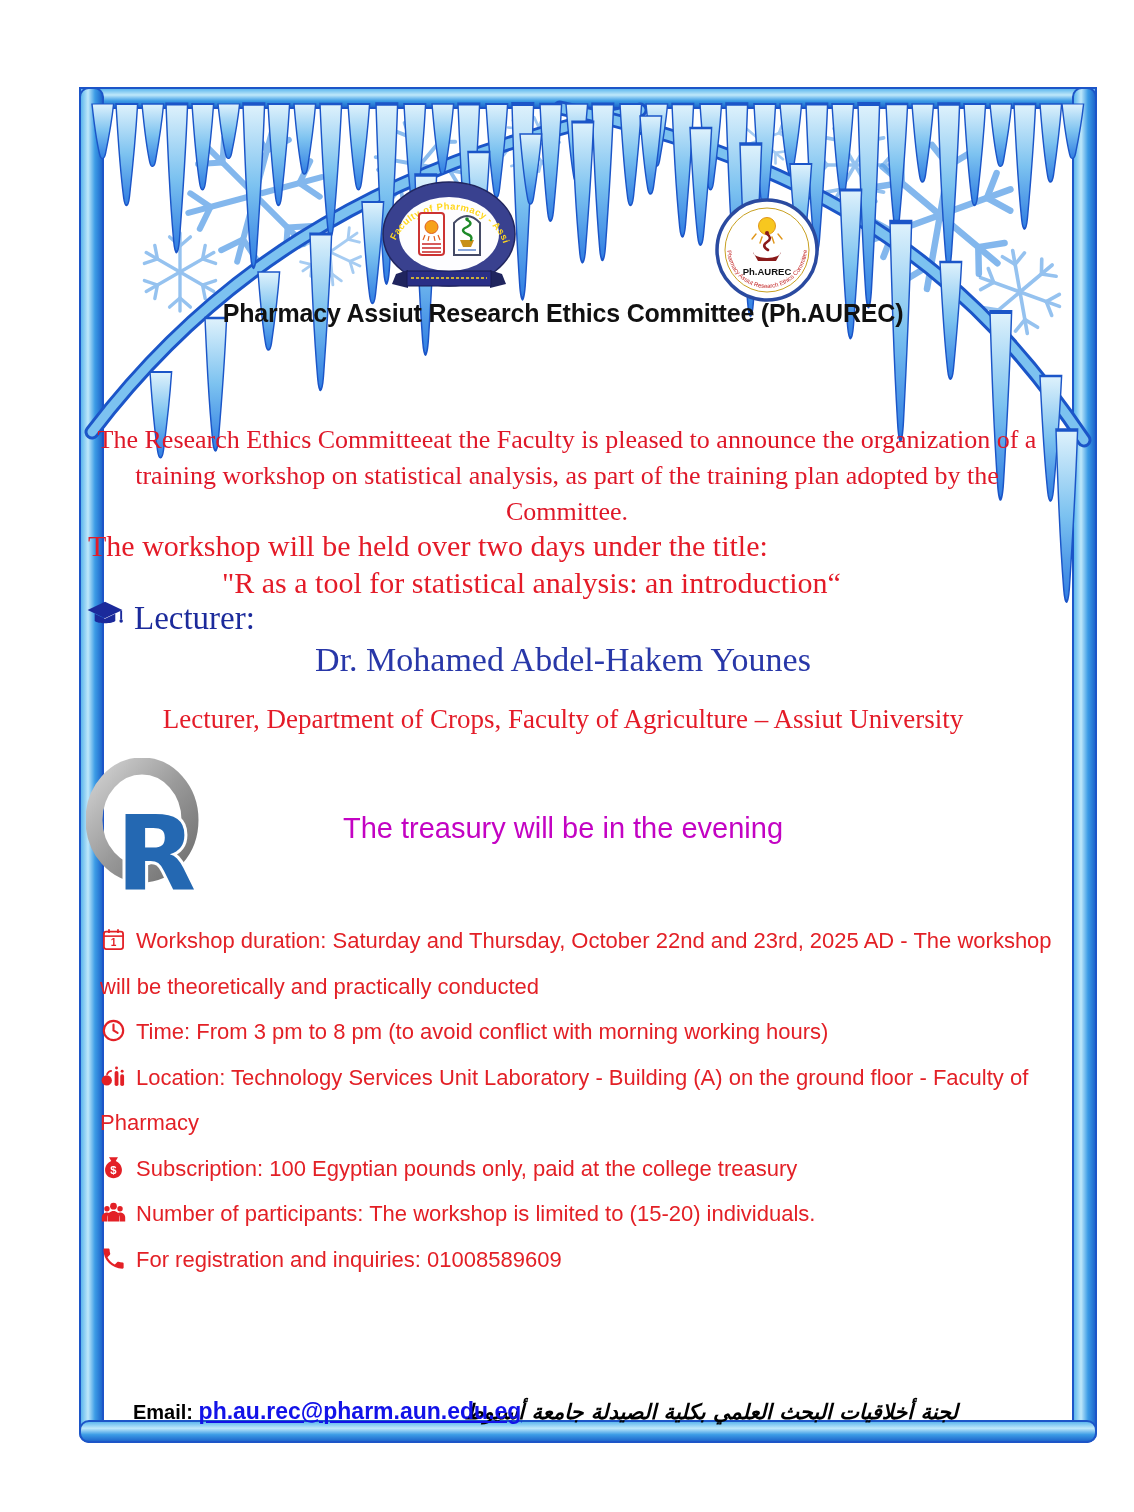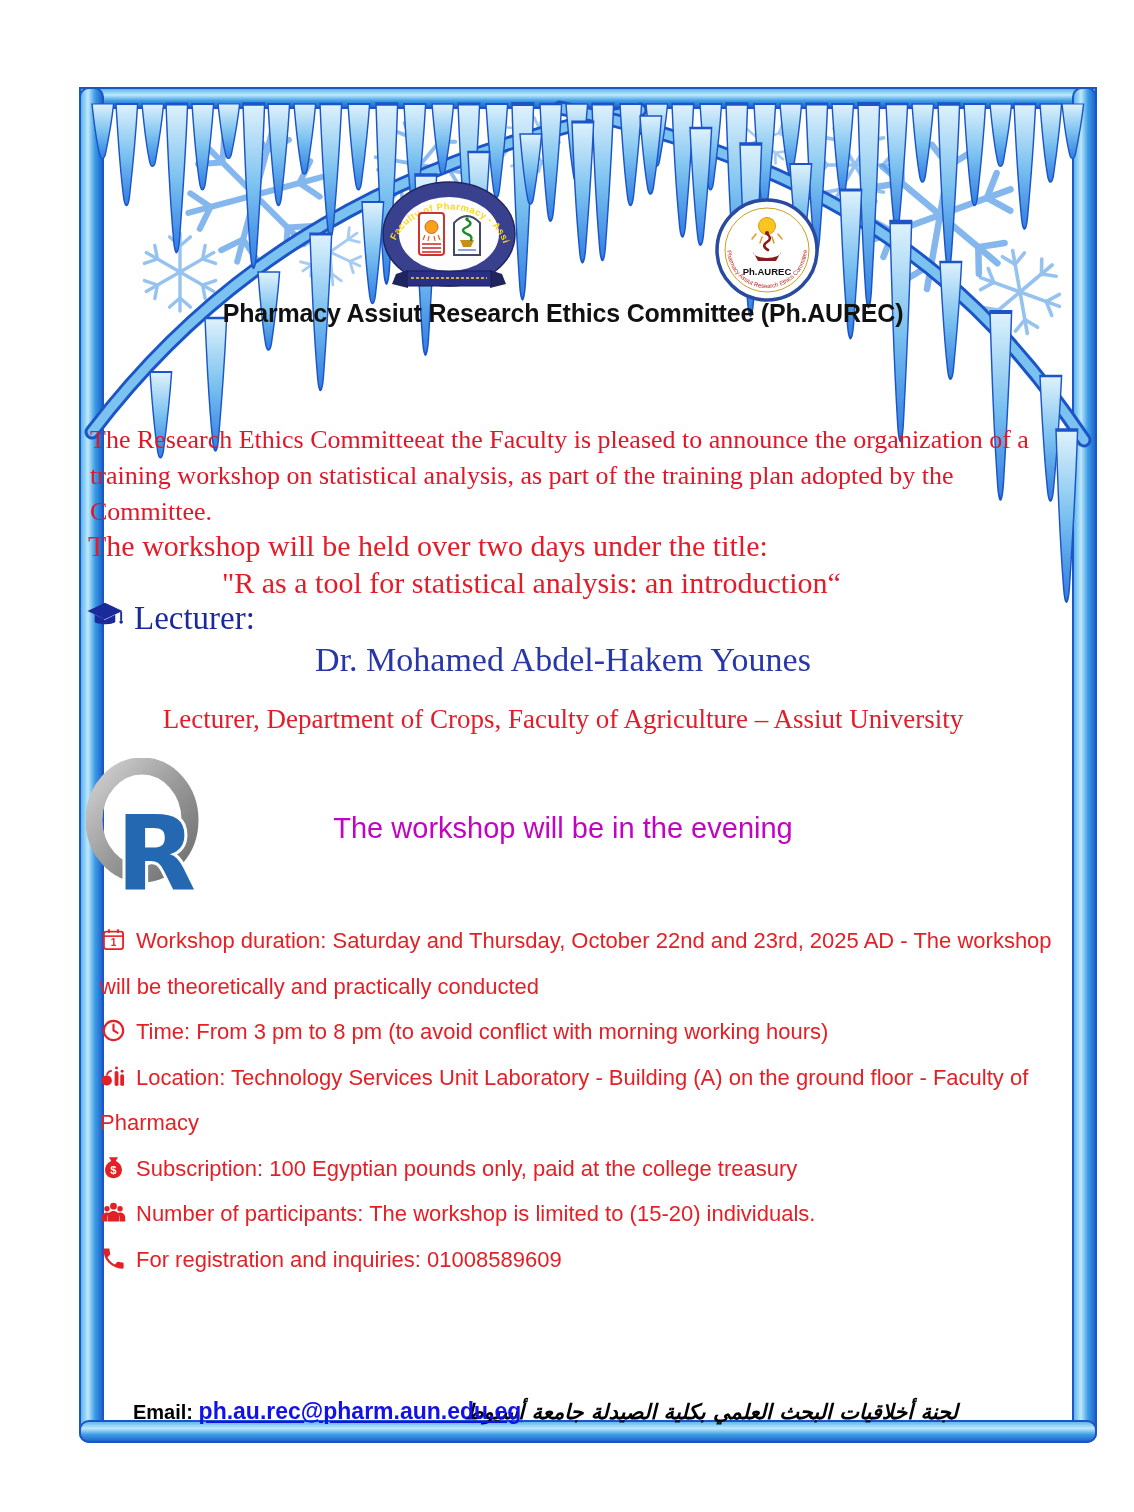--- a/index.html
+++ b/index.html
@@ -8,26 +8,26 @@
   .frame{position:absolute;left:0;top:0;pointer-events:none;}
   .abs{position:absolute;}
   .center{left:0;right:8px;text-align:center;}
   .serif{font-family:"Liberation Serif",serif;}
 
   .logo-left{left:378px;top:178px;width:142px;height:120px;}
   .logo-right{left:714px;top:196px;width:106px;height:108px;}
 
   .title{top:299px;font-size:25px;font-weight:bold;color:#111;letter-spacing:-0.2px;}
 
-  .announce{top:422px;left:90px;right:90px;text-align:left;font-size:26px;line-height:1.38;
+  .announce{top:422px;left:90px;right:90px;text-align:center;font-size:26px;line-height:1.38;
             color:#df1728;margin:0;}
   .days-line{top:529px;left:88px;font-size:30px;color:#e41b28;}
   .wtitle{top:566px;left:222px;font-size:30px;color:#e41b28;}
 
-  .lect-row{top:600px;left:86px;display:flex;align-items:flex-end;gap:10px;}
+  .lect-row{top:600px;left:86px;display:flex;align-items:flex-start;gap:10px;}
   .lect-label{font-size:33px;color:#1b2a9b;font-family:"Liberation Serif",serif;}
   .lect-name{top:641px;font-size:34px;color:#2837a8;}
   .lect-aff{top:704px;font-size:27px;color:#e41b28;}
 
   .rlogo{left:86px;top:758px;width:128px;height:142px;}
   .evening{top:812px;font-size:29px;color:#c303c3;font-weight:500;}
 
   .details{position:absolute;top:918px;left:100px;right:80px;}
   .detail{margin:0;font-size:22px;line-height:2.07;color:#e32026;}
   .dicon{display:inline-block;width:27px;height:27px;vertical-align:-5px;margin-right:9px;}
@@ -269,21 +269,21 @@
           <stop offset="0" stop-color="#d2d2d2"></stop>
             <stop offset="0.5" stop-color="#9a9a9a"></stop>
           <stop offset="1" stop-color="#6f6f6f"></stop>
         </linearGradient>
       </defs>
       <ellipse cx="56" cy="62" rx="48" ry="54" fill="none" stroke="url(#rg)" stroke-width="17"></ellipse>
       <text x="30" y="132" font-size="104" font-weight="bold" fill="#2468b2" stroke="#ffffff" stroke-width="6" paint-order="stroke" font-family="DejaVu Sans, sans-serif">R</text>
     </svg>
   </div>
 
-  <div class="abs center evening">The workshop will be in the evening</div>
+  <div class="abs center evening">The treasury will be in the evening</div>
 
   <div class="details">
 
     <p class="detail">
       <span class="dicon">
         <svg width="27" height="27" viewBox="0 0 24 24">
           <rect x="3.5" y="5" width="17" height="15.5" rx="2" fill="#fff" stroke="#e32026" stroke-width="1.6"></rect>
           <line x1="3.5" y1="9" x2="20.5" y2="9" stroke="#e32026" stroke-width="1.4"></line>
           <line x1="8" y1="2.8" x2="8" y2="6.2" stroke="#e32026" stroke-width="1.6"></line>
           <line x1="16" y1="2.8" x2="16" y2="6.2" stroke="#e32026" stroke-width="1.6"></line>

